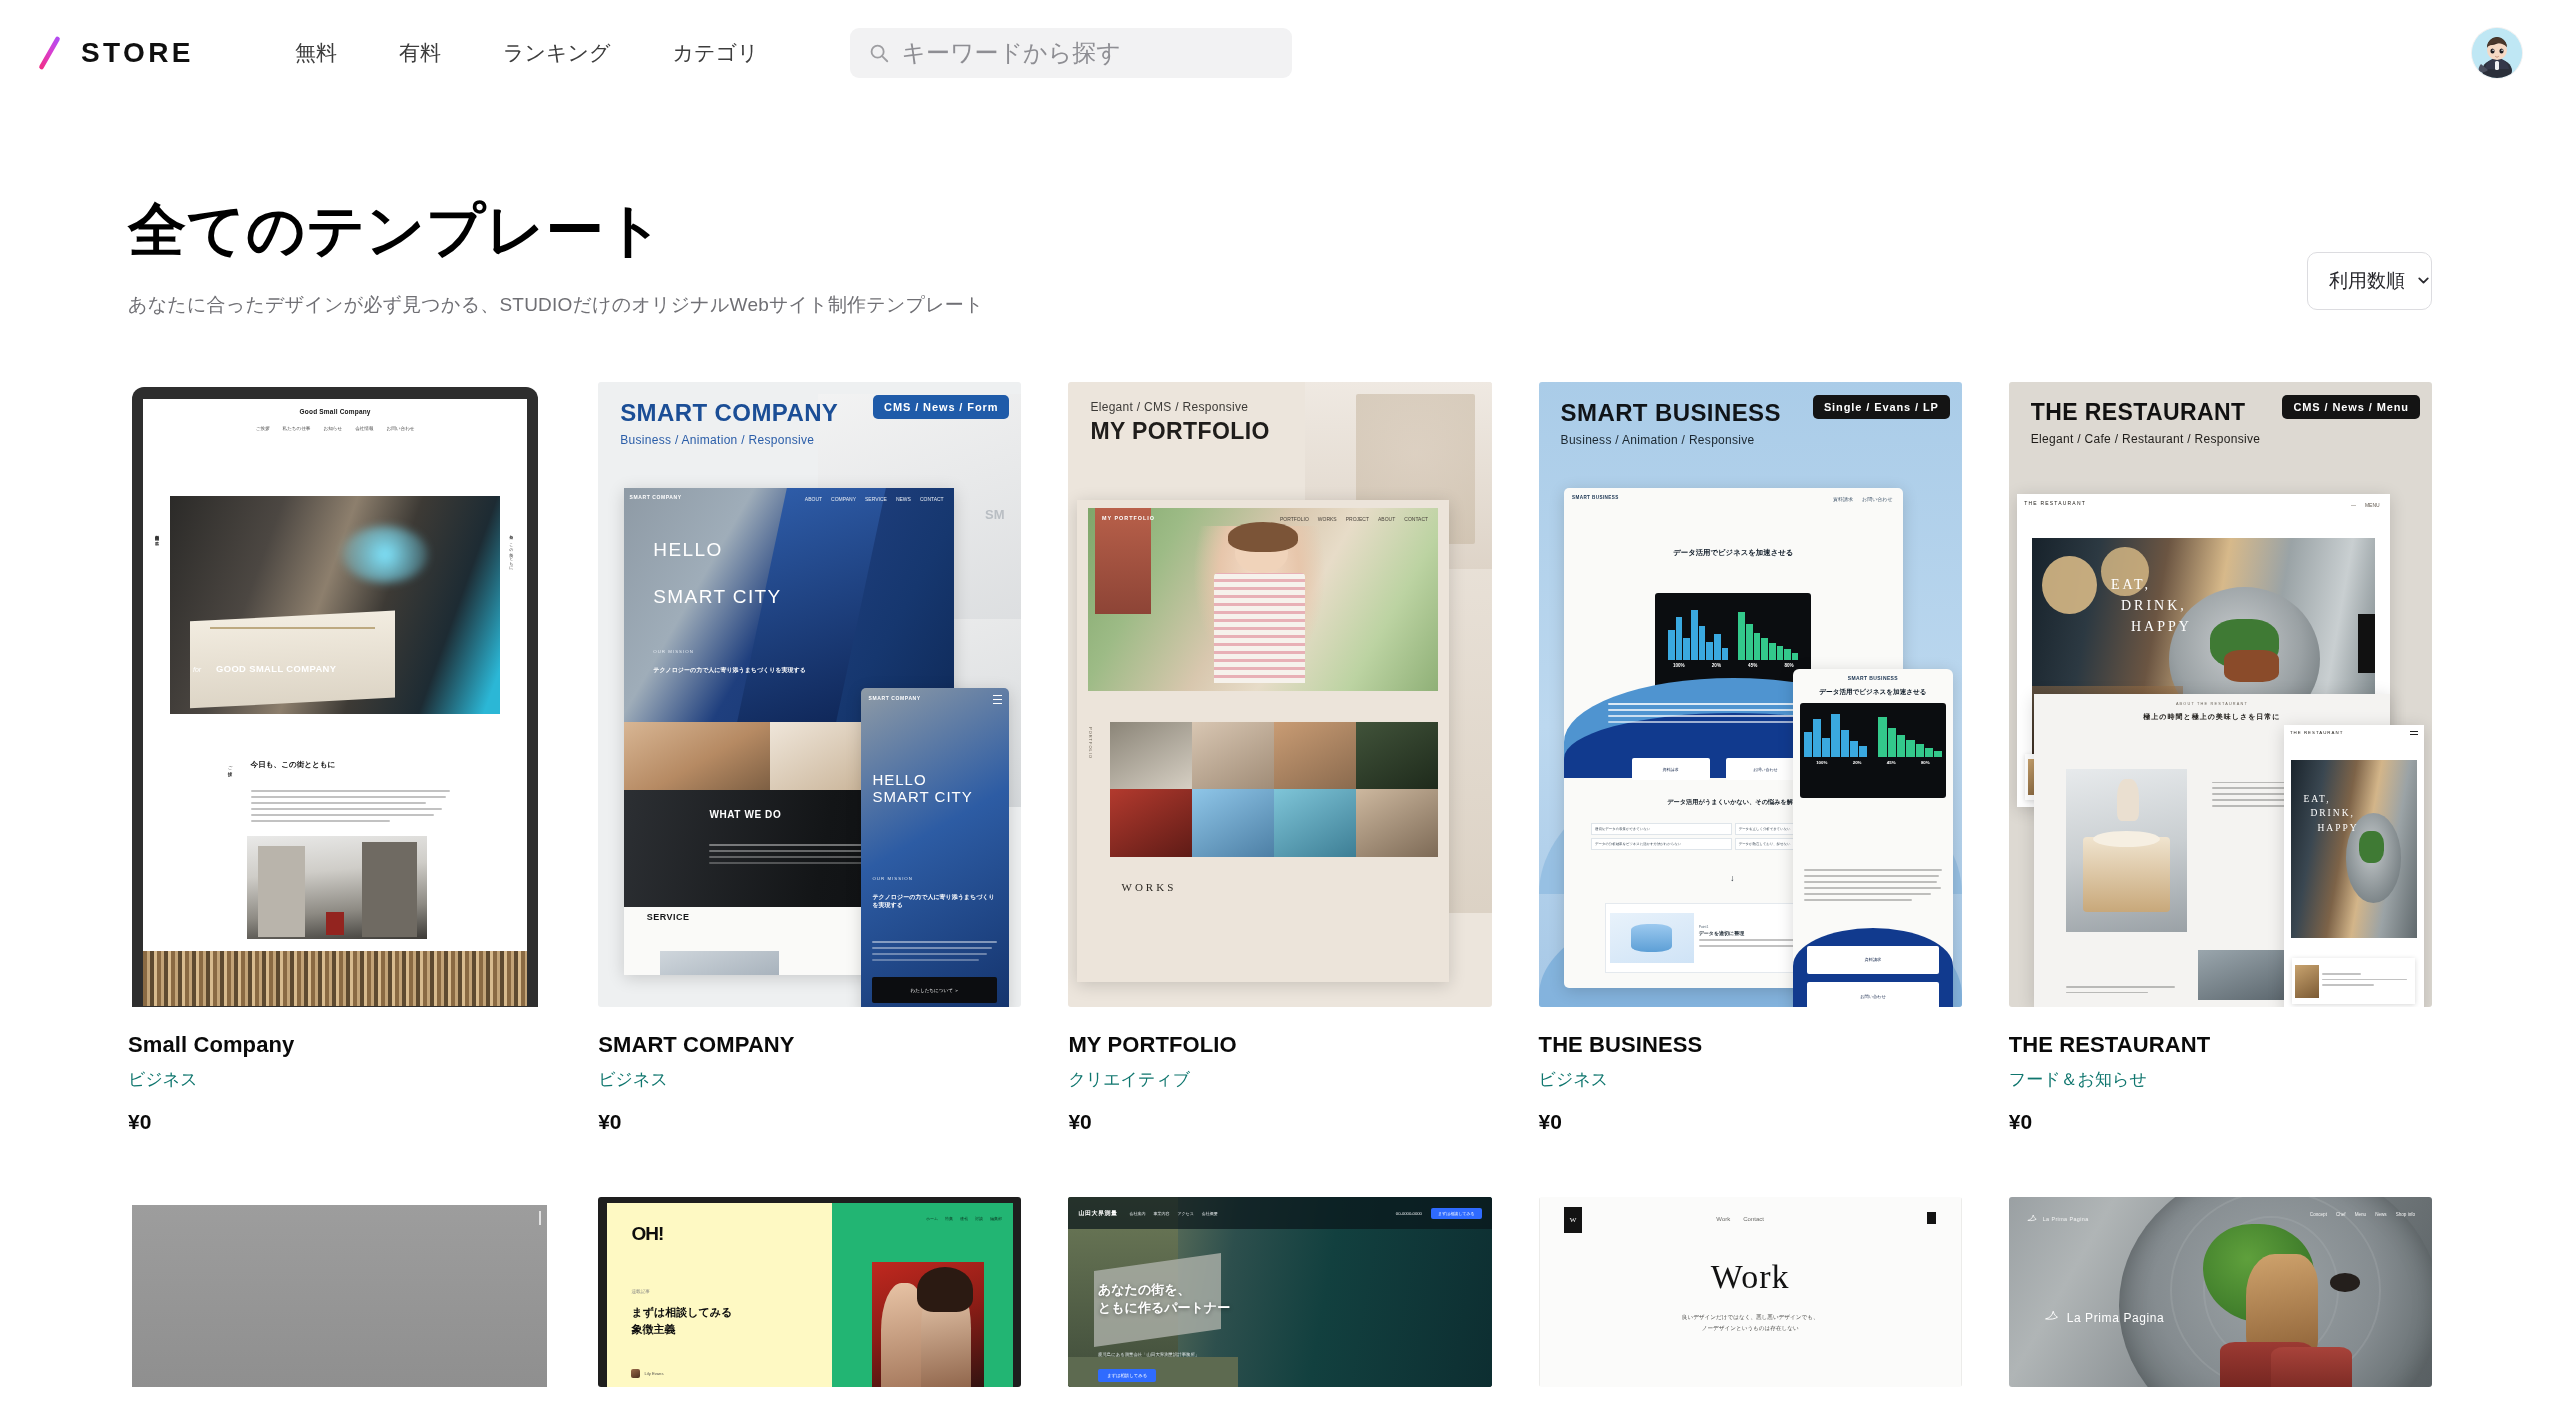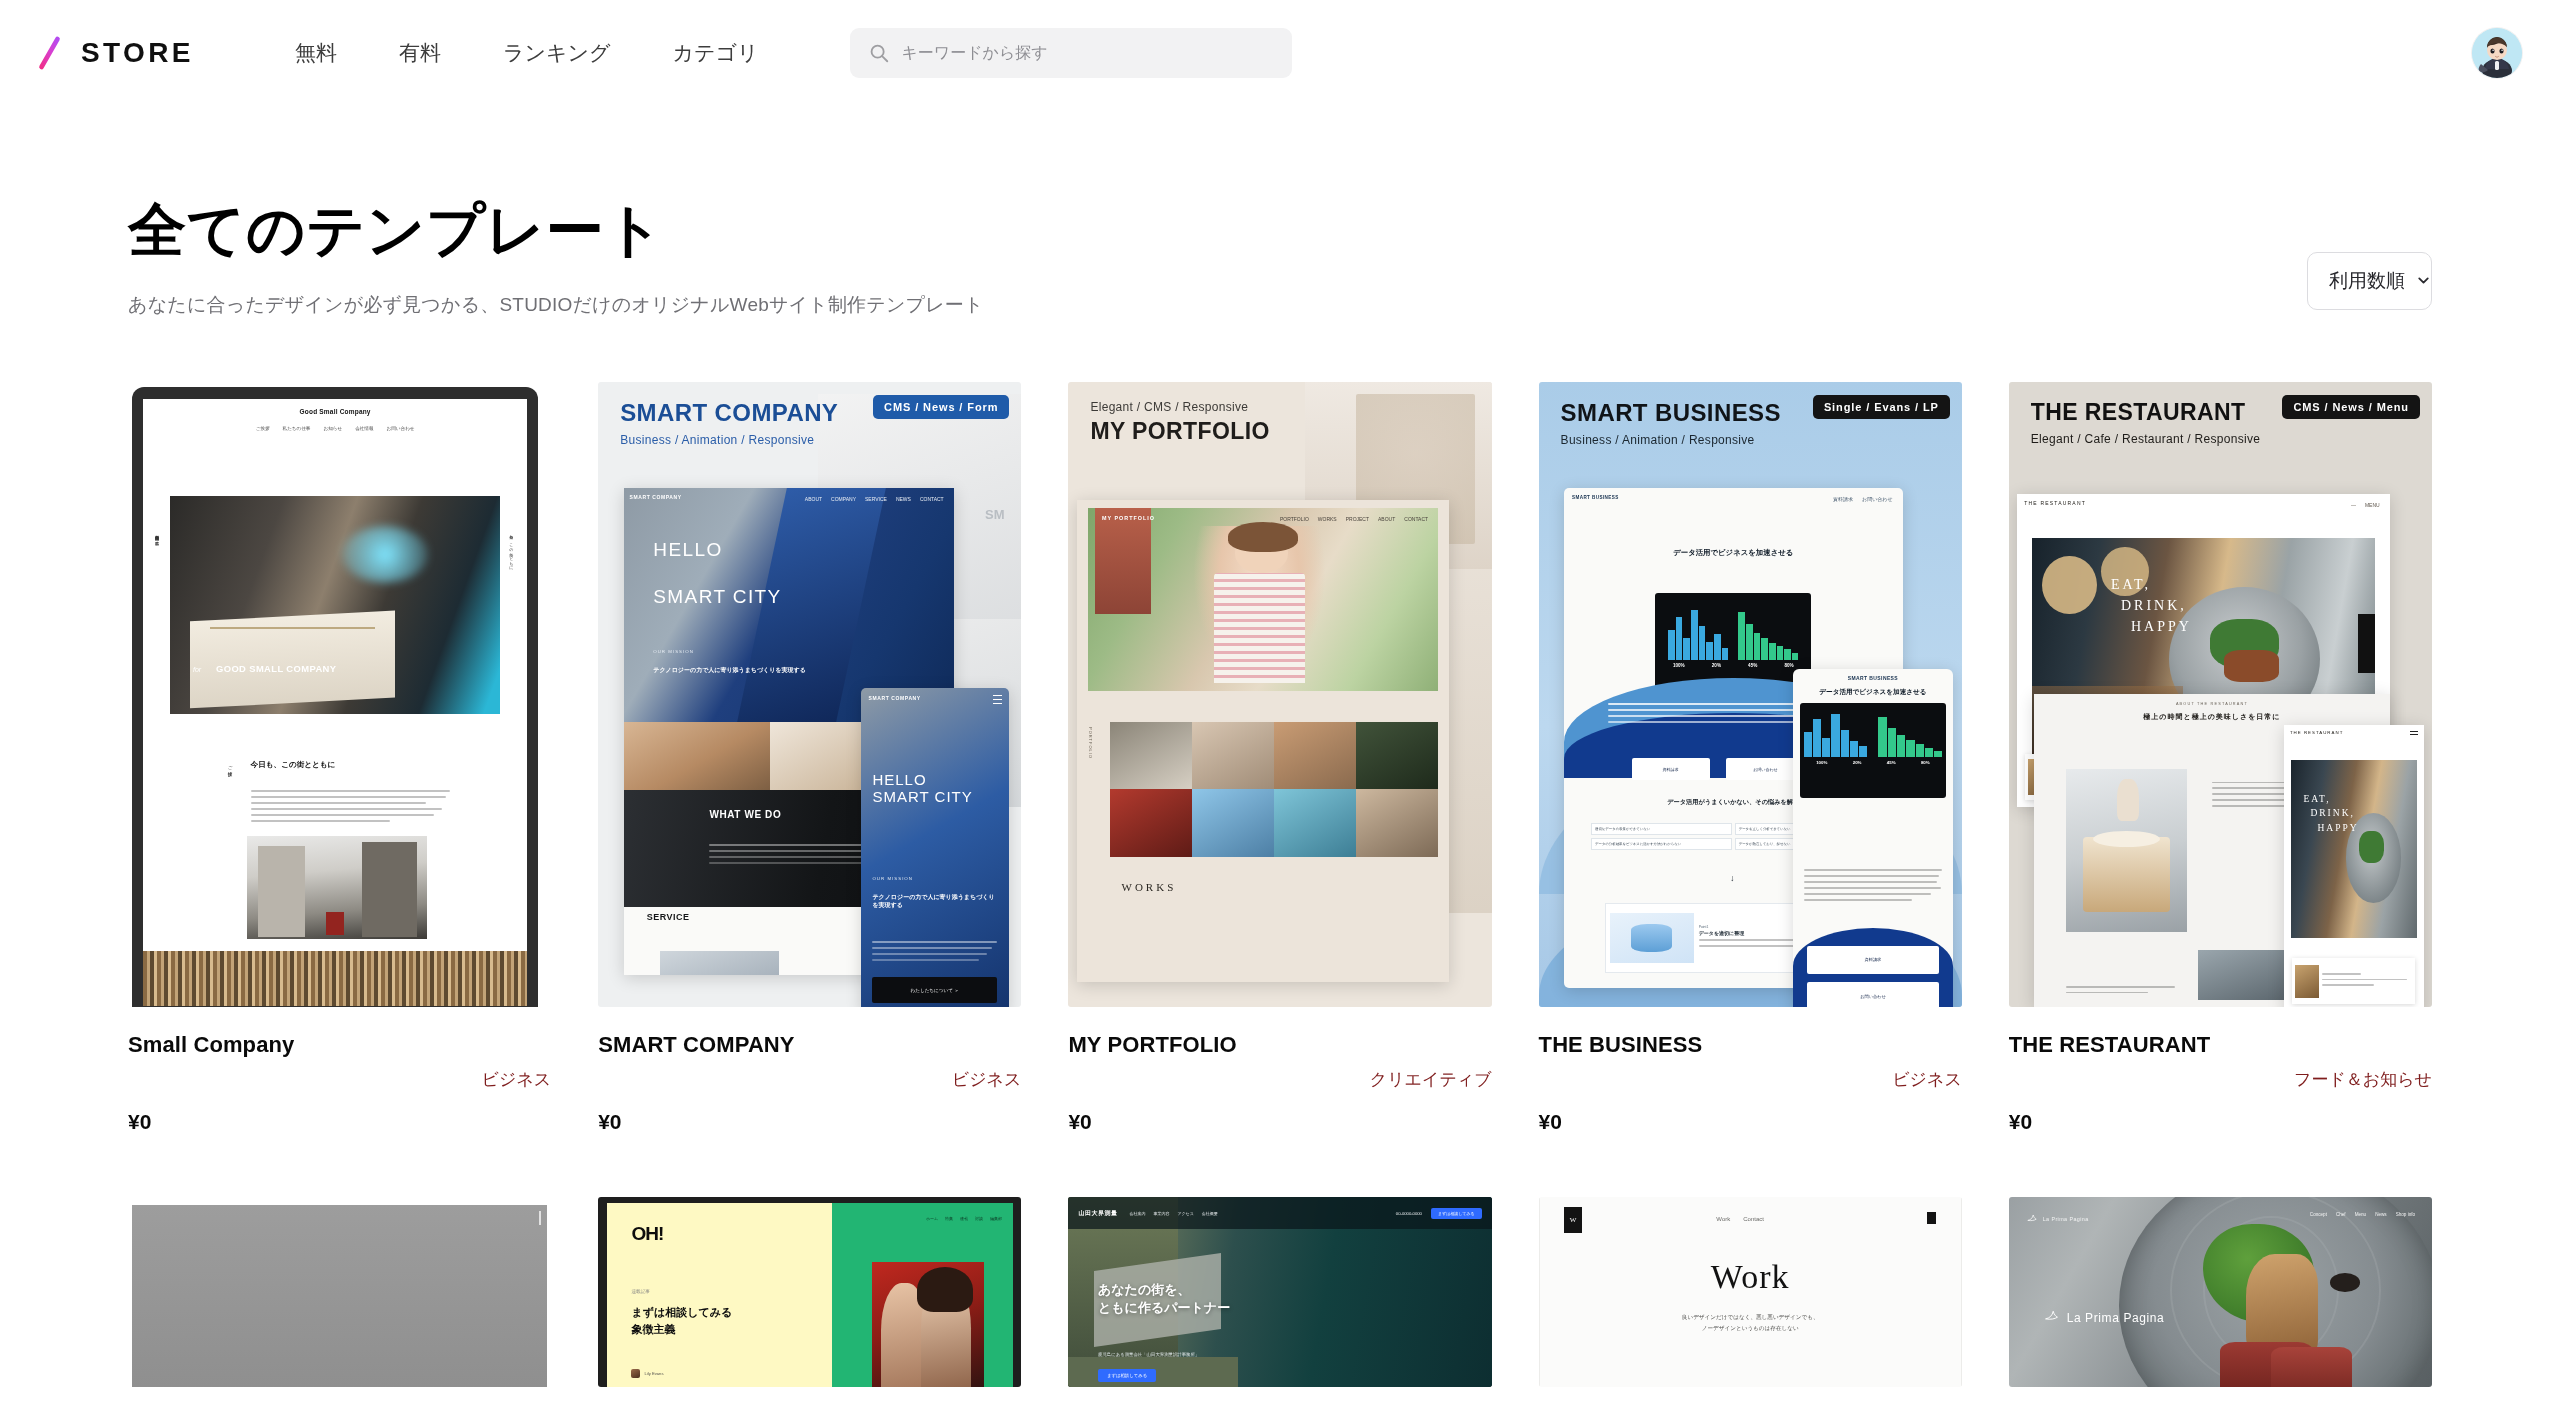--- a/index.html
+++ b/index.html
@@ -34,21 +34,21 @@
 
   .search-wrap { margin-left: 61px; }
   .search-box {
     width: 442px; height: 50px; border-radius: 9px;
     background: #f2f2f3; display: flex; align-items: center;
     padding: 0 18px; cursor: text;
   }
   .search-icon { width: 22px; height: 22px; flex: none; margin-right: 11px; opacity: .62; }
   .search-input {
     border: none; outline: none; background: transparent;
-    font-size: 16px; color: #0f766e; width: 100%;
+    font-size: 24px; color: #0f766e; width: 100%;
     font-family: inherit;
   }
   .search-input::placeholder { color: #8e8e93; }
 
   .avatar {
     position: absolute; right: 38px; top: 50%; transform: translateY(-50%);
     width: 50px; height: 50px; border-radius: 50%;
     overflow: hidden; cursor: pointer;
     background: radial-gradient(circle at 50% 45%, #e8f6fb 0%, #bfe6f2 55%, #a6dcee 100%);
     box-shadow: 0 0 0 1px rgba(0,0,0,.06);
@@ -88,21 +88,21 @@
   .card { cursor: pointer; }
   .thumb {
     width: 100%; height: 625px; position: relative; overflow: hidden;
     border-radius: 3px; background: #eee;
   }
   .card-meta { padding-top: 24px; }
   .card-title {
     font-size: 22px; font-weight: 700; color: #0a0a0a;
     letter-spacing: .1px; line-height: 1.25;
   }
-  .card-cat { font-size: 17px; color: #7f1d1d; margin-top: 10px; text-align: right; }
+  .card-cat { font-size: 17px; color: #0f766e; margin-top: 10px; }
   .card-price { font-size: 21px; font-weight: 700; color: #0a0a0a; margin-top: 19px; }
 
   .row2 .thumb { height: 190px; border-radius: 3px; }
   .row2 { margin-top: 63px; }
 
   
   .badge {
     position: absolute; top: 13px; right: 12px; z-index: 9;
     font-size: 11px; font-weight: 700; letter-spacing: .9px;
     padding: 6px 11px; border-radius: 5px; color: #fff; white-space: nowrap;

